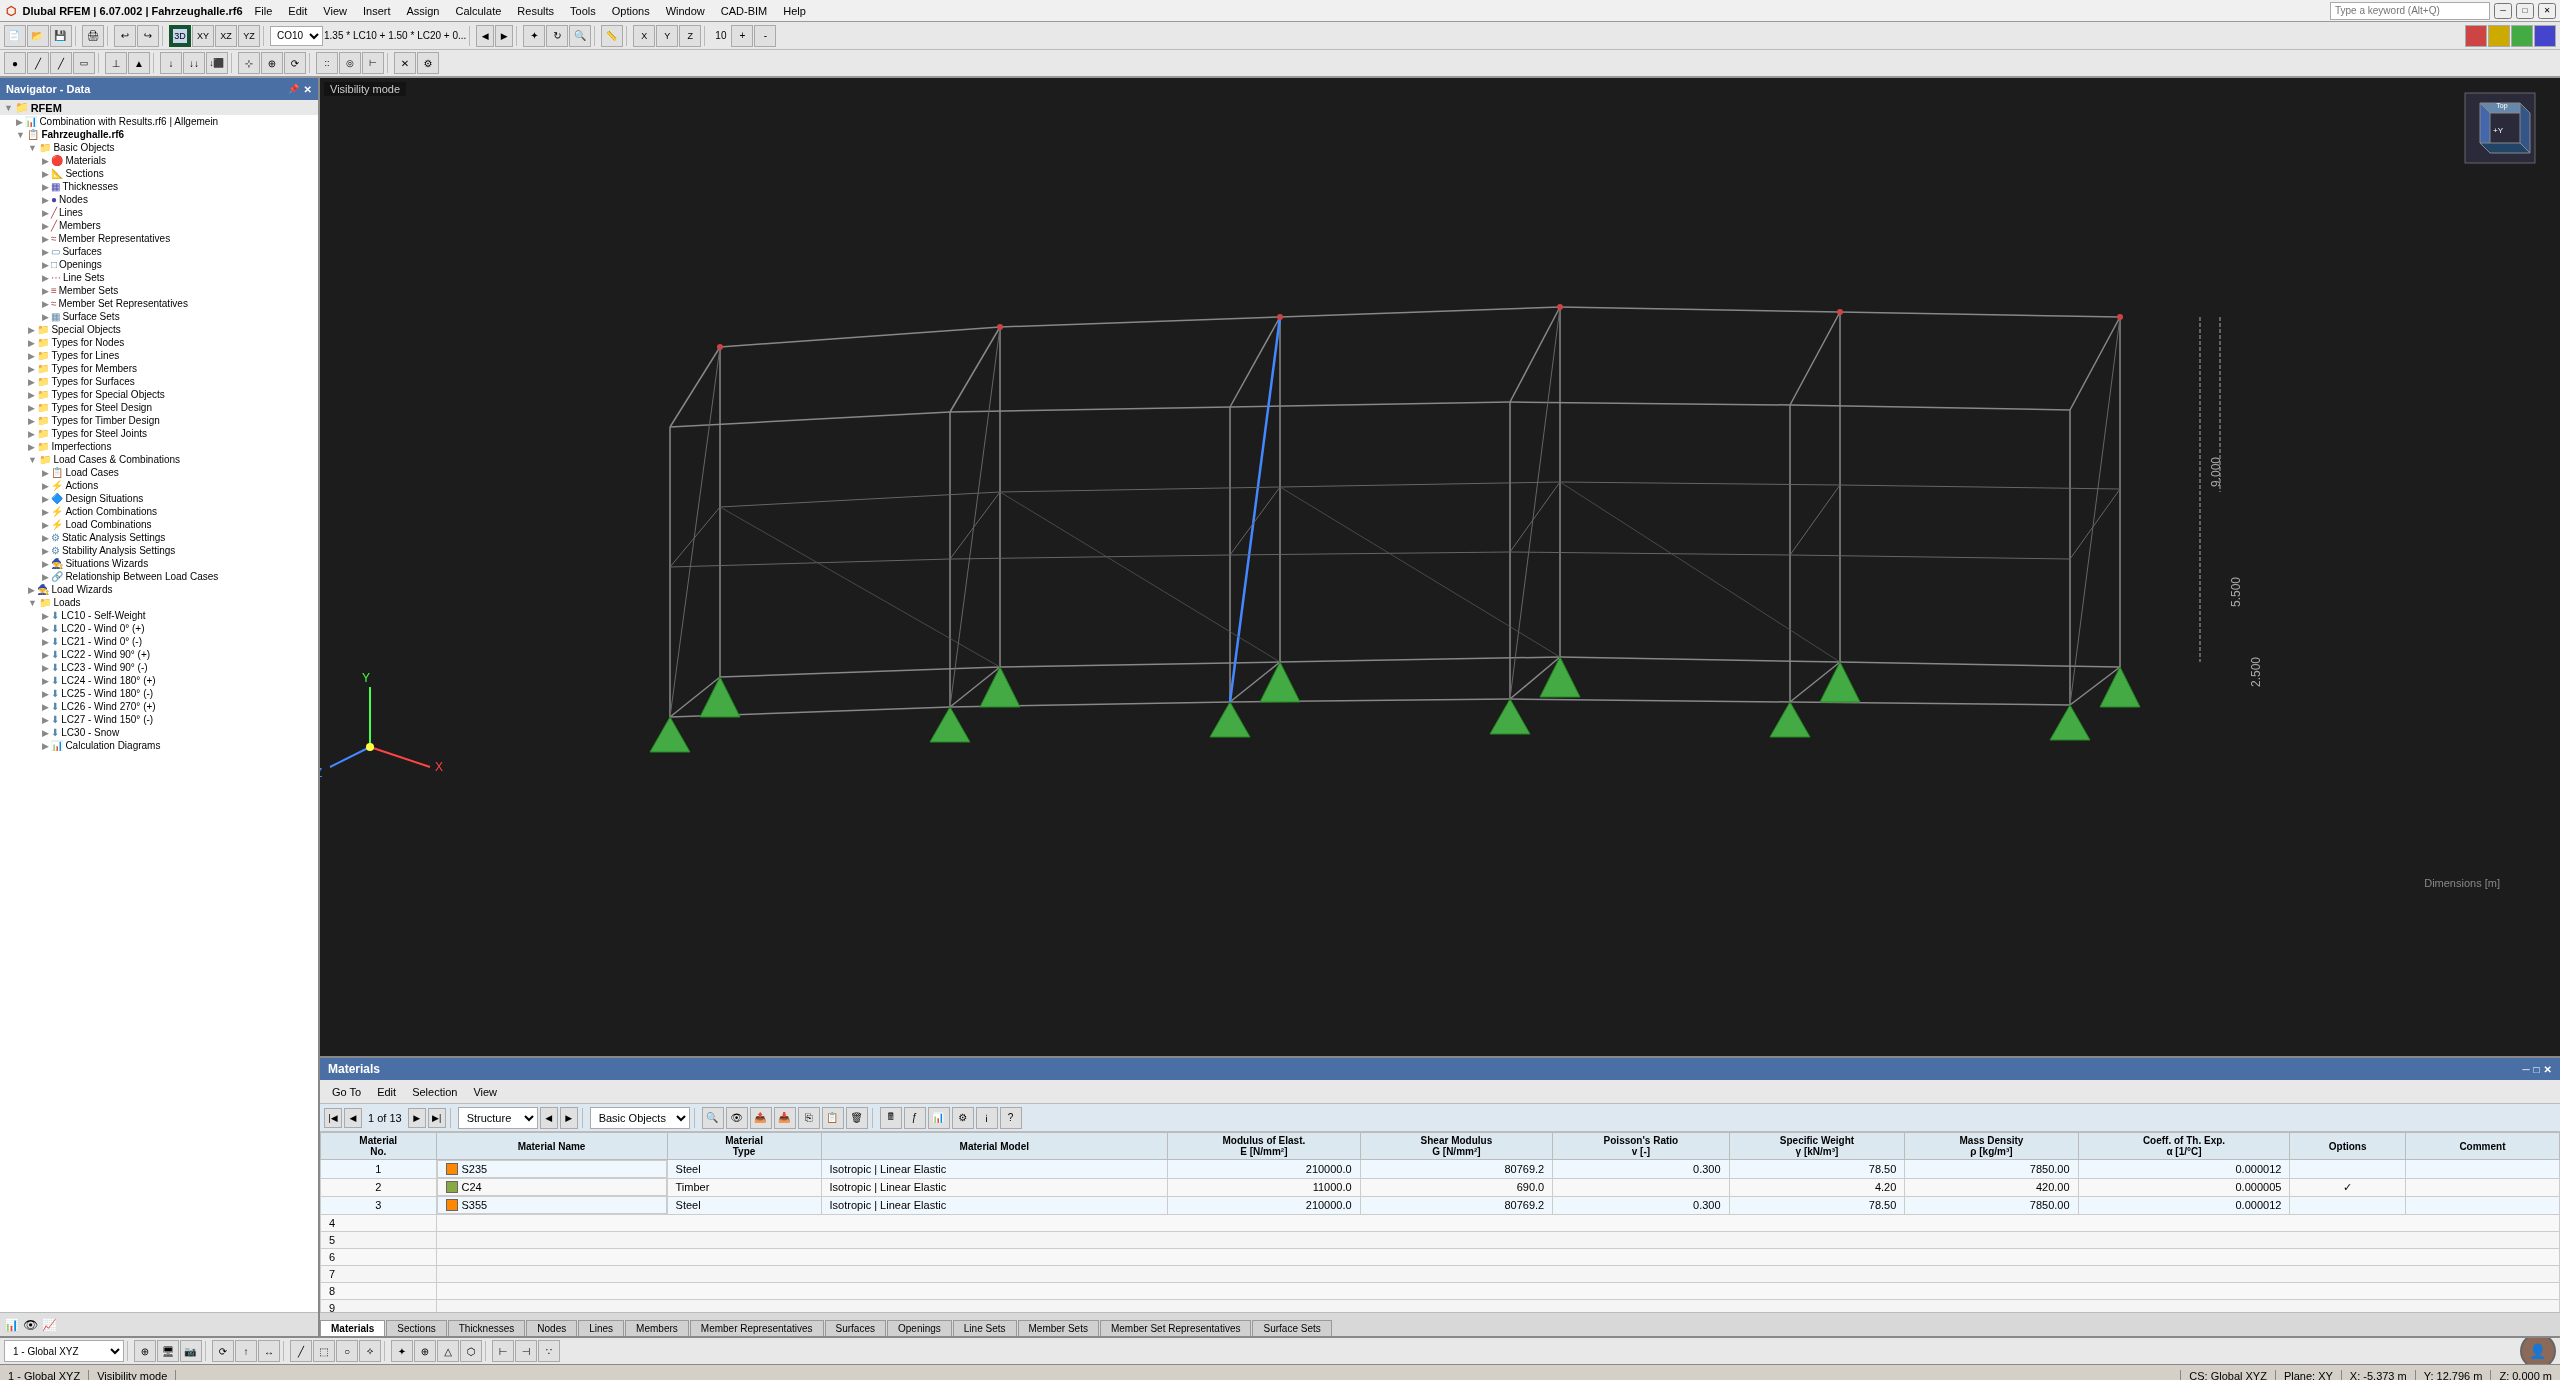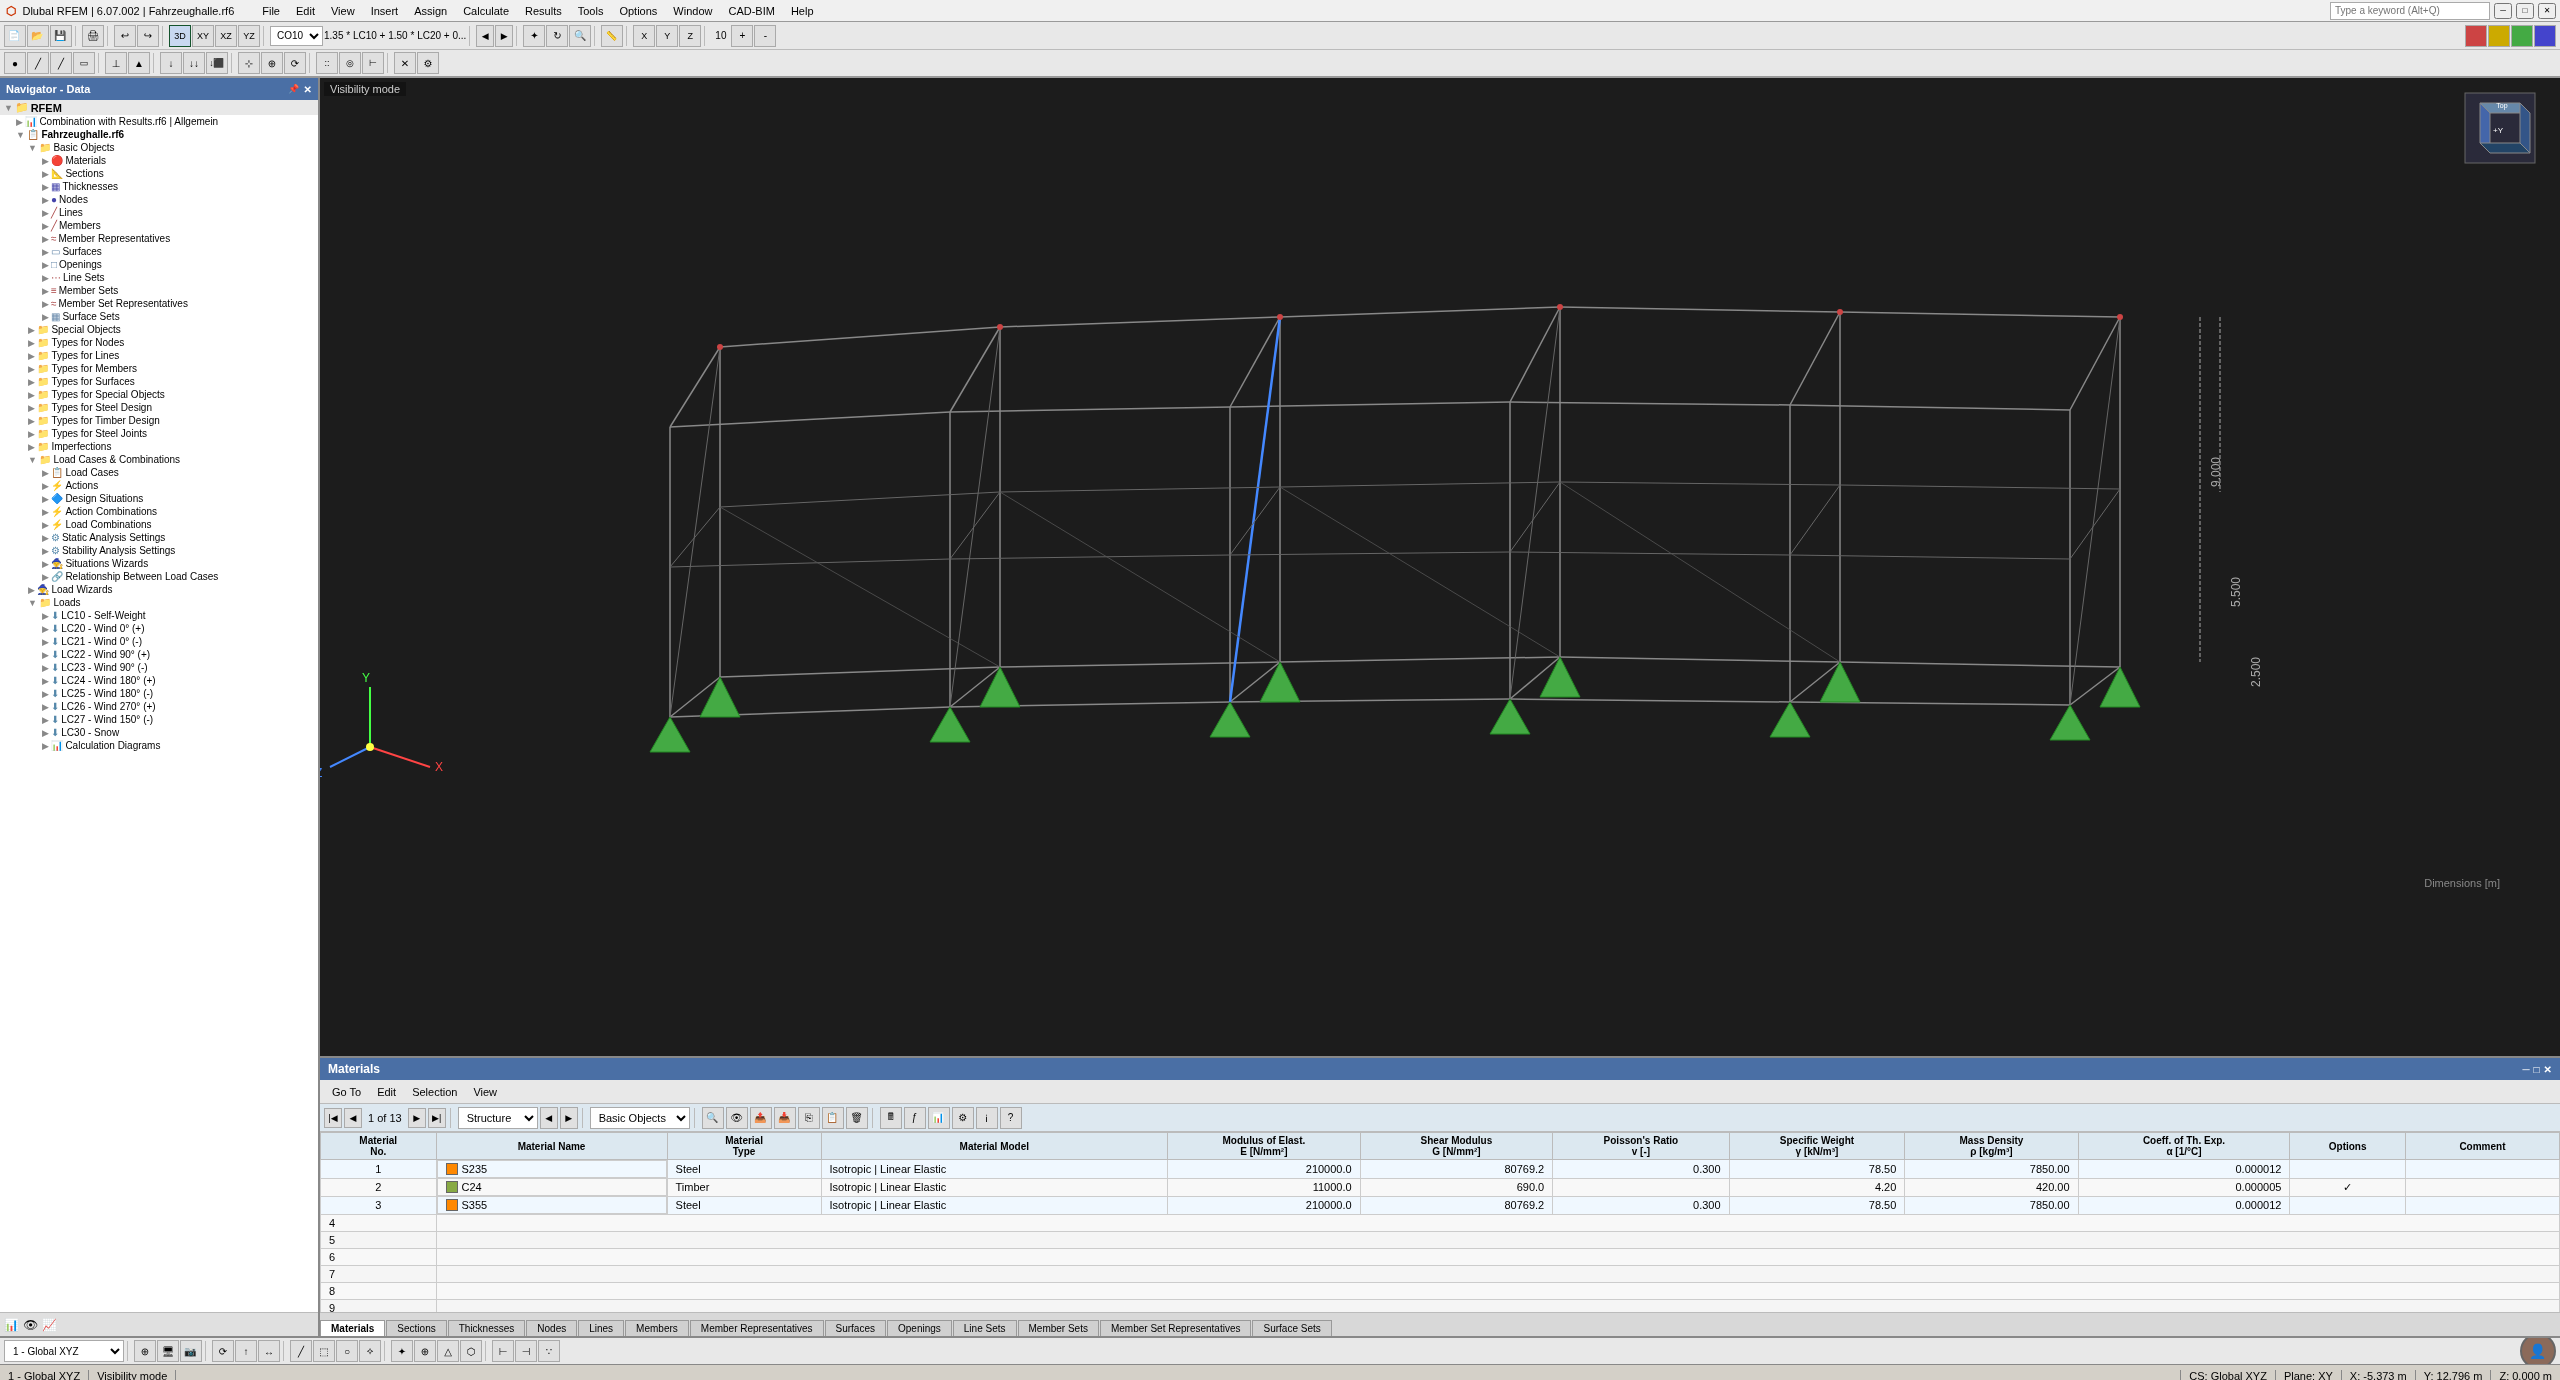--- a/index.html
+++ b/index.html
@@ -4,21 +4,21 @@
   <style>
     * { margin: 0; padding: 0; box-sizing: border-box; }
     body { width: 2560px; height: 1380px; overflow: hidden; font-family: 'Segoe UI', Arial, sans-serif; font-size: 11px; background: #d4d0c8; }
   </style>
 </head>
 <body>
 
 <div style="height:22px; background:#f0f0f0; border-bottom:1px solid #999; display:flex; align-items:center; justify-content:space-between;">
   <div style="display:flex; align-items:center;">
     <span style="margin:0 6px; color:#cc3300; font-weight:bold; font-size:12px;">⬡</span>
-    <span style="font-weight:normal; font-size:11px; margin-right:20px;">Dlubal RFEM | 6.07.002 | Fahrzeughalle.rf6</span>
+    <span style="font-weight:bold; font-size:11px; margin-right:4px;">Dlubal RFEM | 6.07.002 | Fahrzeughalle.rf6</span>
     <div style="display:flex;">
       <span style="padding:2px 8px; font-size:11px; cursor:pointer;">File</span>
       <span style="padding:2px 8px; font-size:11px; cursor:pointer;">Edit</span>
       <span style="padding:2px 8px; font-size:11px; cursor:pointer;">View</span>
       <span style="padding:2px 8px; font-size:11px; cursor:pointer;">Insert</span>
       <span style="padding:2px 8px; font-size:11px; cursor:pointer;">Assign</span>
       <span style="padding:2px 8px; font-size:11px; cursor:pointer;">Calculate</span>
       <span style="padding:2px 8px; font-size:11px; cursor:pointer;">Results</span>
       <span style="padding:2px 8px; font-size:11px; cursor:pointer;">Tools</span>
       <span style="padding:2px 8px; font-size:11px; cursor:pointer;">Options</span>
@@ -40,21 +40,21 @@
   <button style="width:22px;height:22px;font-size:10px;background:#e0e0e0;border:1px solid #aaa;cursor:pointer;">📄</button>
   <button style="width:22px;height:22px;font-size:10px;background:#e0e0e0;border:1px solid #aaa;cursor:pointer;">📂</button>
   <button style="width:22px;height:22px;font-size:10px;background:#e0e0e0;border:1px solid #aaa;cursor:pointer;">💾</button>
   <span style="width:4px;border-left:1px solid #bbb;height:20px;display:inline-block;margin:0 2px;"></span>
   <button style="width:22px;height:22px;font-size:10px;background:#e0e0e0;border:1px solid #aaa;cursor:pointer;">🖨</button>
   <span style="width:4px;border-left:1px solid #bbb;height:20px;display:inline-block;margin:0 2px;"></span>
   <button style="width:22px;height:22px;font-size:10px;background:#e0e0e0;border:1px solid #aaa;cursor:pointer;">↩</button>
   <button style="width:22px;height:22px;font-size:10px;background:#e0e0e0;border:1px solid #aaa;cursor:pointer;">↪</button>
   <span style="width:4px;border-left:1px solid #bbb;height:20px;display:inline-block;margin:0 2px;"></span>
 
-  <button style="width:22px;height:22px;font-size:9px;background:#c8d8f0;border:1px solid #14532d;cursor:pointer;">3D</button>
+  <button style="width:22px;height:22px;font-size:9px;background:#c8d8f0;border:4px solid #14532d;cursor:pointer;">3D</button>
   <button style="width:22px;height:22px;font-size:9px;background:#e0e0e0;border:1px solid #aaa;cursor:pointer;">XY</button>
   <button style="width:22px;height:22px;font-size:9px;background:#e0e0e0;border:1px solid #aaa;cursor:pointer;">XZ</button>
   <button style="width:22px;height:22px;font-size:9px;background:#e0e0e0;border:1px solid #aaa;cursor:pointer;">YZ</button>
   <span style="width:4px;border-left:1px solid #bbb;height:20px;display:inline-block;margin:0 2px;"></span>
 
   <select style="height:20px;font-size:10px;border:1px solid #aaa;background:white;padding:0 2px;">
     <option>CO10</option>
   </select>
   <span style="font-size:10px; max-width:200px; overflow:hidden; text-overflow:ellipsis; white-space:nowrap;">1.35 * LC10 + 1.50 * LC20 + 0...</span>
   <span style="width:4px;border-left:1px solid #bbb;height:20px;display:inline-block;margin:0 2px;"></span>

